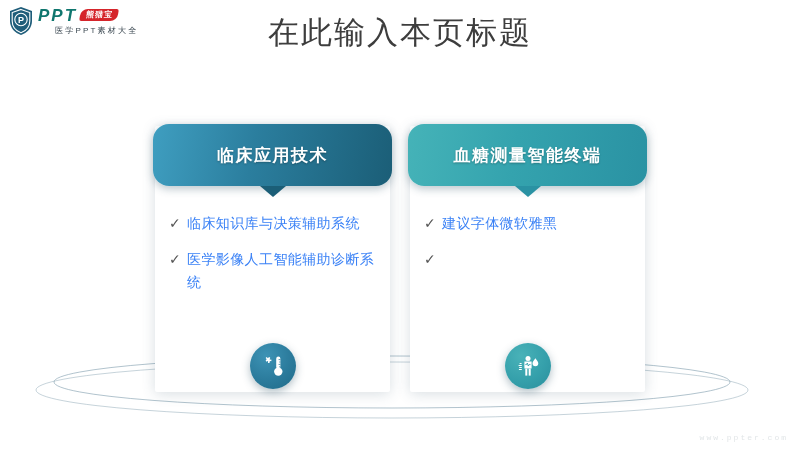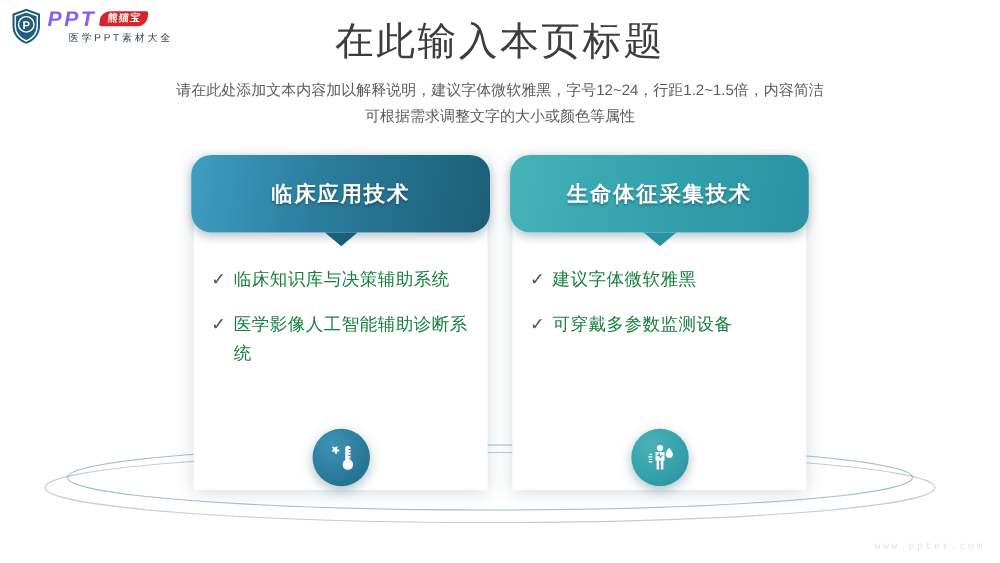--- a/index.html
+++ b/index.html
@@ -49,21 +49,21 @@
   .logo-row1 {
     display: flex;
     align-items: center;
     height: 17px;
   }
   .logo-ppt {
     font-size: 17px;
     font-weight: bold;
     font-style: italic;
     letter-spacing: 2px;
-    color: #8b5cf6;
+    color: #0f766e;
     line-height: 17px;
   }
   .logo-badge {
     margin-left: 3px;
     background: #d5252b;
     color: #ffffff;
     font-size: 8px;
     font-weight: bold;
     padding: 1px 5px 1px 6px;
     border-radius: 7px 2px 7px 2px;
@@ -188,21 +188,21 @@
   .bullet-check {
     flex: 0 0 auto;
     width: 18px;
     font-size: 14px;
     color: #555555;
     line-height: 23px;
     text-align: left;
   }
   .bullet-text {
     font-size: 14px;
-    color: #15803d;
+    color: #3b82f6;
     line-height: 23px;
     letter-spacing: 0.4px;
   }
 
   
   .circle-icon {
     position: absolute;
     left: 50%;
     margin-left: -23px;
     top: 217px;
@@ -252,24 +252,20 @@
       <div class="logo-row1">
         <span class="logo-ppt">PPT</span>
         <span class="logo-badge">熊猫宝</span>
       </div>
       <div class="logo-sub">医学PPT素材大全</div>
     </div>
   </div>
 
   <div class="page-title">在此输入本页标题</div>
 
-  <div class="subtitle">
-    <div>请在此处添加文本内容加以解释说明，建议字体微软雅黑，字号12~24，行距1.2~1.5倍，内容简洁</div>
-    <div>可根据需求调整文字的大小或颜色等属性</div>
-  </div>
 
   <div class="ellipse-wrap">
     <svg width="800" height="110" viewBox="0 0 800 110">
       <ellipse cx="392" cy="52" rx="338" ry="26" fill="none" stroke="#8aa6b4" stroke-width="0.9" opacity="0.75"></ellipse>
       <ellipse cx="392" cy="60" rx="356" ry="28" fill="none" stroke="#8aa6b4" stroke-width="0.9" opacity="0.55"></ellipse>
     </svg>
   </div>
 
   <div class="cards">
 
@@ -306,32 +302,31 @@
             <line x1="20.4" y1="9.0" x2="19.2" y2="9.0"></line>
             <line x1="20.4" y1="11.4" x2="18.6" y2="11.4"></line>
             <line x1="20.4" y1="13.8" x2="19.2" y2="13.8"></line>
           </g>
         </svg>
       </div>
     </div>
 
     <div class="card card-right">
       <div class="card-head head-right">
-        <span class="card-head-title">生命体征采集技术</span>
+        <span class="card-head-title">血糖测量智能终端</span>
       </div>
       <div class="head-notch right-notch"></div>
 
       <div class="bullets">
         <div class="bullet">
           <span class="bullet-check">✓</span>
           <span class="bullet-text">建议字体微软雅黑</span>
         </div>
         <div class="bullet">
           <span class="bullet-check">✓</span>
-          <span class="bullet-text">可穿戴多参数监测设备</span>
         </div>
       </div>
 
       <div class="circle-icon icon-right">
         <svg width="26" height="26" viewBox="0 0 26 26">
           <g fill="#ffffff">
             <circle cx="13" cy="5.4" r="2.5"></circle>
             <path d="M9.4 8.6 h7.2 v7.0 h-7.2 z" rx="1"></path>
             <path d="M10.3 15.6 h2.0 v7.0 h-2.0 z"></path>
             <path d="M13.7 15.6 h2.0 v7.0 h-2.0 z"></path>

